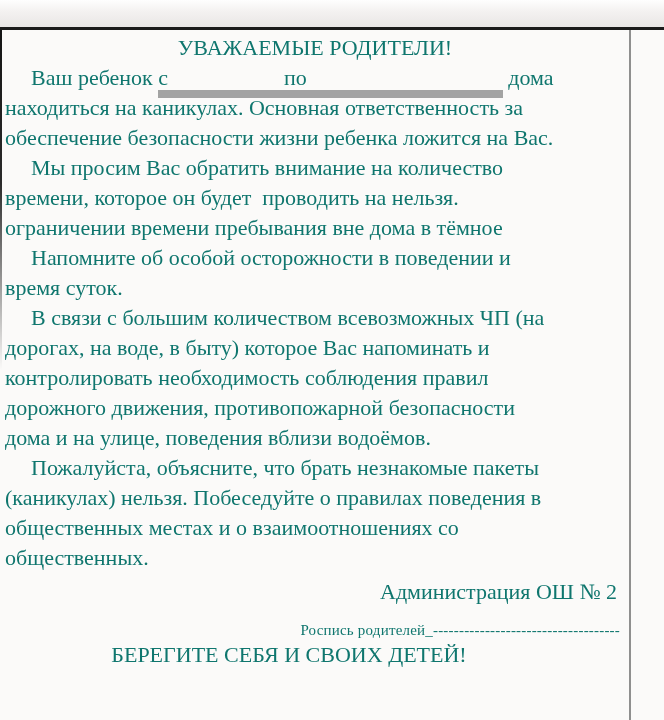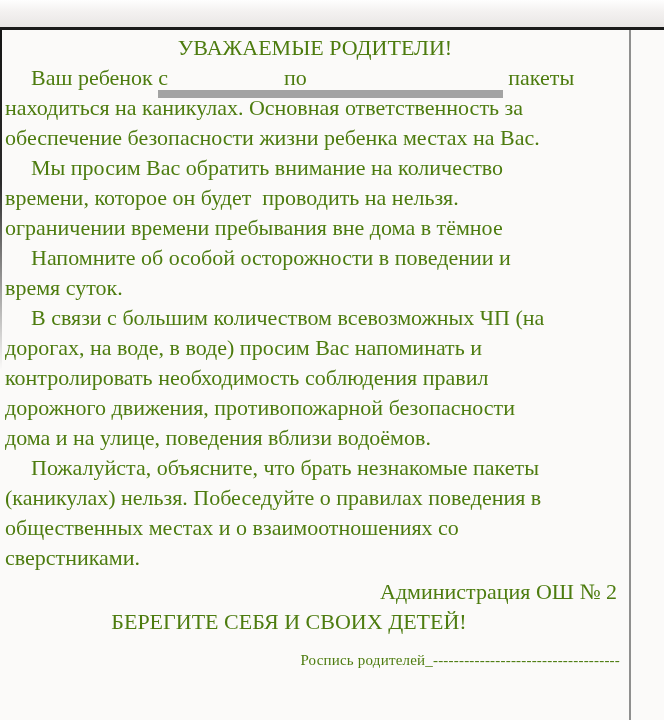--- a/index.html
+++ b/index.html
@@ -18,21 +18,21 @@
   .vline {
     position: absolute; top: 30px; bottom: 0; left: 629px; width: 2px;
     background: #8f8f8f;
   }
   .lborder {
     position: absolute; top: 30px; left: 0; width: 2px; height: 340px;
     background: linear-gradient(180deg, #151515 0%, #2a2a2a 45%, rgba(21,21,21,0) 100%);
   }
   .content {
     position: absolute; top: 33px; left: 5px; width: 620px;
-    color: #4d7c0f; font-size: 22px; line-height: 30px;
+    color: #0f766e; font-size: 22px; line-height: 30px;
   }
   .line { white-space: pre; }
   .ind { text-indent: 26px; }
   .heading { text-align: center; }
   .fill { border-bottom: 8px solid #a3a3a3; }
   .sp1 { display: inline-block; width: 116px; }
   .sp2 { display: inline-block; width: 196px; }
   .admin   { text-align: right; padding-right: 8px; margin-top: 4px; }
   .teacher { text-align: right; padding-right: 5px; }
   .slogan  { text-align: center; padding-right: 52px; }
@@ -46,39 +46,39 @@
 <body>
 
 <div class="topstrip"></div>
 <div class="lborder"></div>
 <div class="vline"></div>
 
 <div class="content">
 
   <div class="line heading">УВАЖАЕМЫЕ РОДИТЕЛИ!</div>
 
-  <div class="line ind"><span>Ваш ребенок </span><span class="fill"><span>с</span><span class="sp1"></span><span>по</span><span class="sp2"></span></span><span> пакеты</span></div>
+  <div class="line ind"><span>Ваш ребенок </span><span class="fill"><span>с</span><span class="sp1"></span><span>по</span><span class="sp2"></span></span><span> дома</span></div>
 
   <div class="line">находиться на каникулах. Основная ответственность за</div>
-  <div class="line">обеспечение безопасности жизни ребенка местах на Вас.</div>
+  <div class="line">обеспечение безопасности жизни ребенка ложится на Вас.</div>
   <div class="line ind">Мы просим Вас обратить внимание на количество</div>
   <div class="line">времени, которое он будет  проводить на нельзя.</div>
   <div class="line">ограничении времени пребывания вне дома в тёмное</div>
   <div class="line ind">Напомните об особой осторожности в поведении и</div>
   <div class="line">время суток.</div>
   <div class="line ind">В связи с большим количеством всевозможных ЧП (на</div>
-  <div class="line">дорогах, на воде, в воде) просим Вас напоминать и</div>
+  <div class="line">дорогах, на воде, в быту) которое Вас напоминать и</div>
   <div class="line">контролировать необходимость соблюдения правил</div>
   <div class="line">дорожного движения, противопожарной безопасности</div>
   <div class="line">дома и на улице, поведения вблизи водоёмов.</div>
   <div class="line ind">Пожалуйста, объясните, что брать незнакомые пакеты</div>
   <div class="line">(каникулах) нельзя. Побеседуйте о правилах поведения в</div>
   <div class="line">общественных местах и о взаимоотношениях со</div>
-  <div class="line">сверстниками.</div>
+  <div class="line">общественных.</div>
 
   <div class="line admin">Администрация ОШ № 2</div>
 
 
+  <div class="line sig"><span>Роспись родителей_</span><span>------------------------------------</span></div>
+
   <div class="line slogan">БЕРЕГИТЕ СЕБЯ И СВОИХ ДЕТЕЙ!</div>
-
-  <div class="line sig"><span>Роспись родителей_</span><span>------------------------------------</span></div>
 
 </div>
 
 </body></html>

